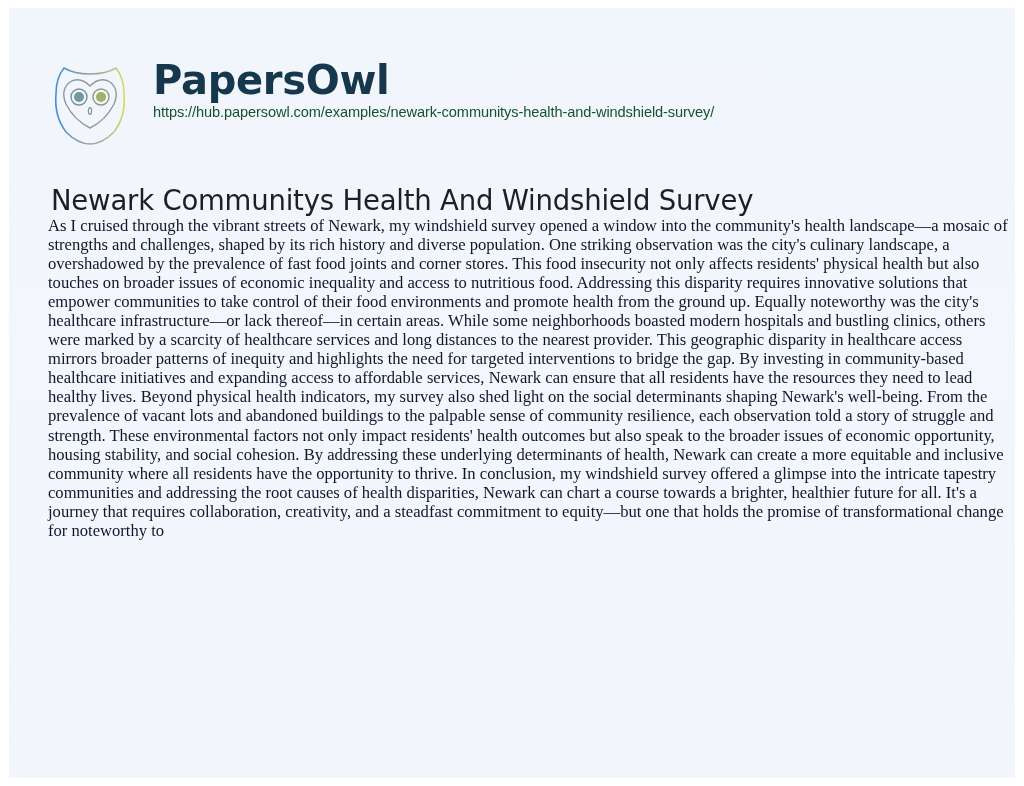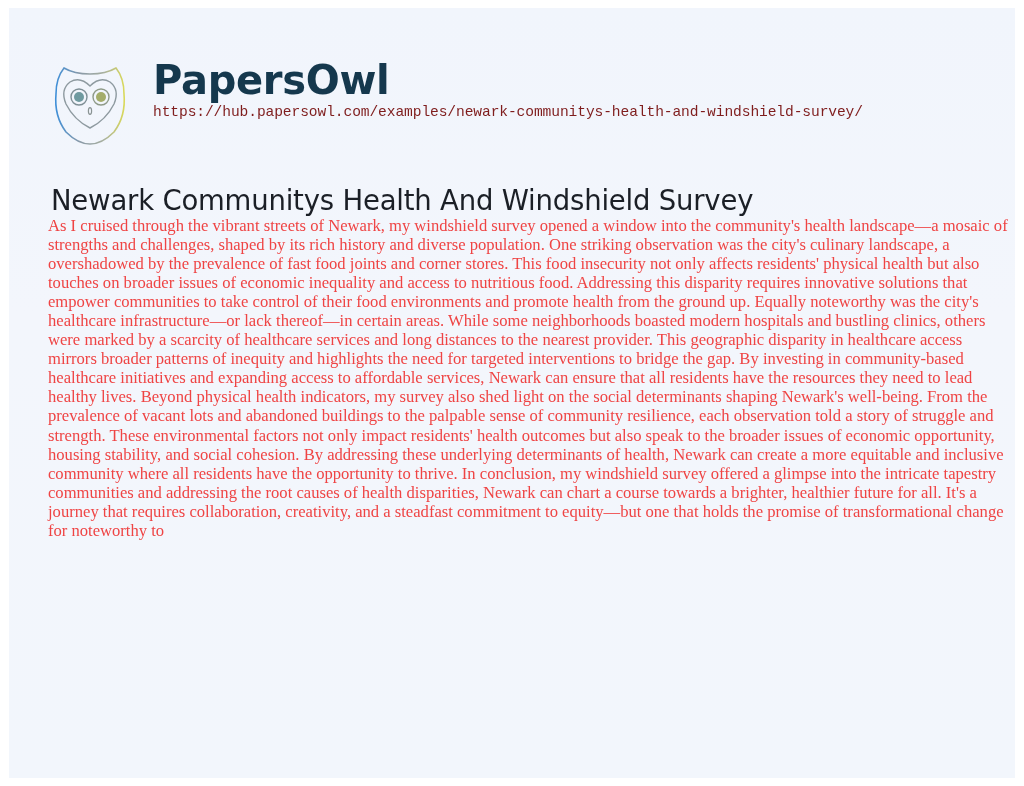--- a/index.html
+++ b/index.html
@@ -47,24 +47,24 @@
     .brand-name {
       font-family: "DejaVu Sans", sans-serif;
       font-weight: bold;
       font-size: 40px;
       line-height: 36px;
       color: #15384d;
       letter-spacing: -0.3px;
       display: block;
     }
     .brand-url {
-      font-family: Liberation Mono, monospace;
+      font-family: Liberation Sans, sans-serif;
       font-size: 14.6px;
       line-height: 20px;
-      color: #7f1d1d;
+      color: #14532d;
       display: block;
       margin-top: 4px;
       text-decoration: none;
       letter-spacing: -0.1px;
     }
     .title {
       position: absolute;
       left: 47px;
       top: 176px;
       margin: 4px;
@@ -77,21 +77,21 @@
       white-space: nowrap;
     }
     .body-text {
       position: absolute;
       left: 48px;
       top: 216px;
       width: 940px;
       font-family: "Liberation Serif", serif;
       font-size: 16.6px;
       line-height: 19.05px;
-      color: #ef4444;
+      color: #0f172a;
     }
     .body-text .line {
       display: block;
       white-space: nowrap;
     }
   </style>
 </head>
 <body>
 
 <div class="panel">

